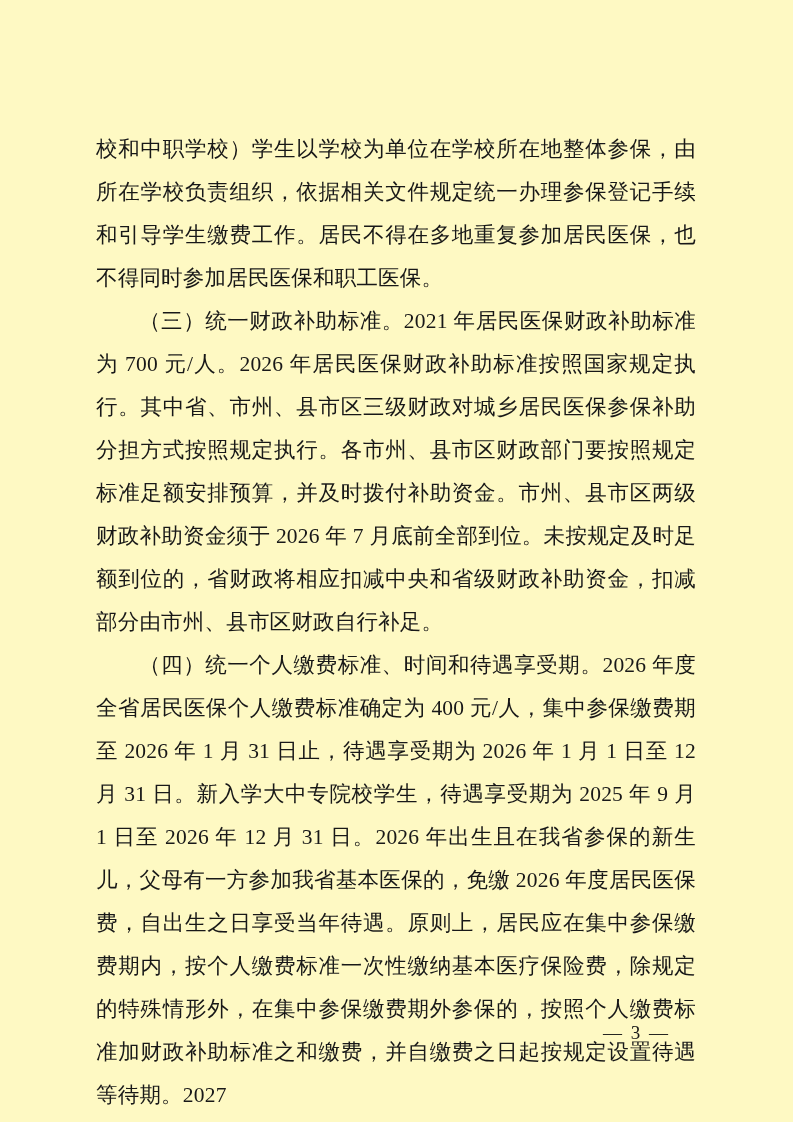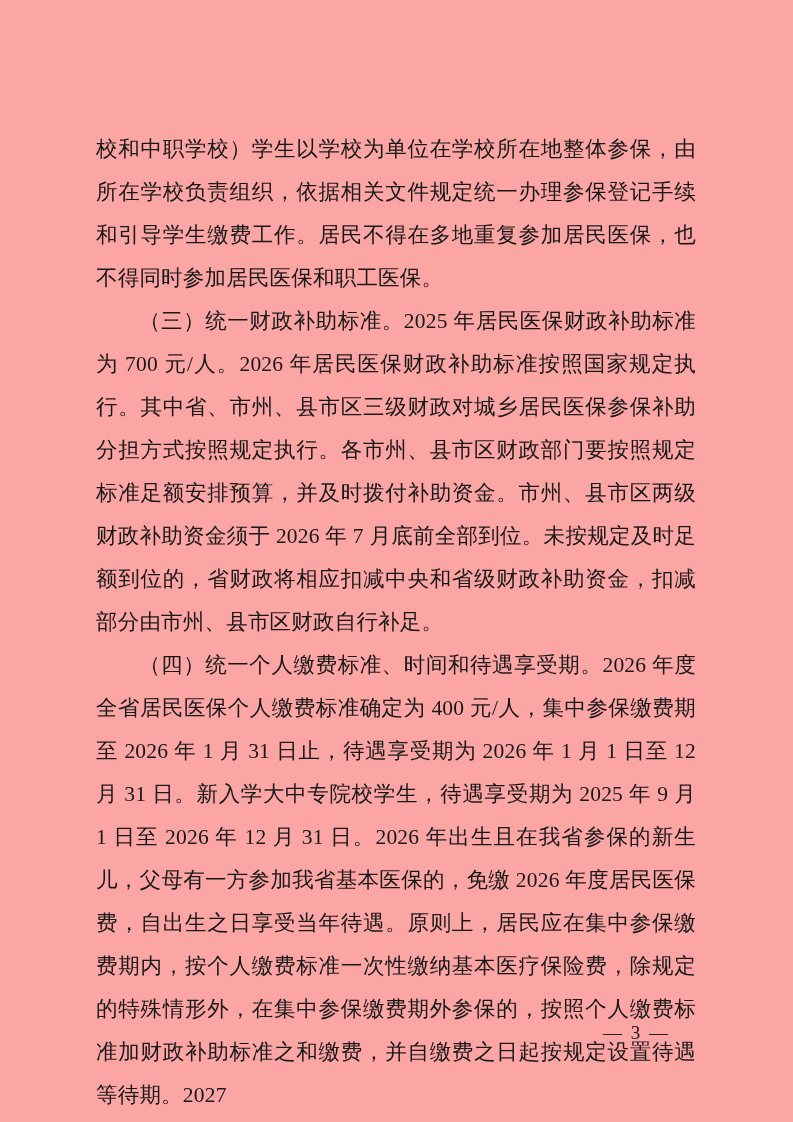--- a/index.html
+++ b/index.html
@@ -14,21 +14,21 @@
     color: #1a1a1a;
     position: relative;
     overflow: hidden;
   }
   .page {
     position: absolute;
     left: 0;
     top: 0;
     width: 793px;
     height: 1122px;
-    background: #fca5a5;
+    background: #fef9c3;
   }
   .content {
     position: absolute;
     left: 96px;
     top: 128px;
     width: 600px;
   }
   .para {
     font-size: 21.5px;
     line-height: 43px;
@@ -57,19 +57,19 @@
     margin-left: 480px;
     letter-spacing: 2px;
   }
 </style>
 </head>
 <body>
 
 <div class="page">
   <div class="content">
     <p class="para">校和中职学校）学生以学校为单位在学校所在地整体参保，由所在学校负责组织，依据相关文件规定统一办理参保登记手续和引导学生缴费工作。居民不得在多地重复参加居民医保，也不得同时参加居民医保和职工医保。</p>
-    <p class="para indent">（三）统一财政补助标准。2025 年居民医保财政补助标准为 700 元/人。2026 年居民医保财政补助标准按照国家规定执行。其中省、市州、县市区三级财政对城乡居民医保参保补助分担方式按照规定执行。各市州、县市区财政部门要按照规定标准足额安排预算，并及时拨付补助资金。市州、县市区两级财政补助资金须于 2026 年 7 月底前全部到位。未按规定及时足额到位的，省财政将相应扣减中央和省级财政补助资金，扣减部分由市州、县市区财政自行补足。</p>
+    <p class="para indent">（三）统一财政补助标准。2021 年居民医保财政补助标准为 700 元/人。2026 年居民医保财政补助标准按照国家规定执行。其中省、市州、县市区三级财政对城乡居民医保参保补助分担方式按照规定执行。各市州、县市区财政部门要按照规定标准足额安排预算，并及时拨付补助资金。市州、县市区两级财政补助资金须于 2026 年 7 月底前全部到位。未按规定及时足额到位的，省财政将相应扣减中央和省级财政补助资金，扣减部分由市州、县市区财政自行补足。</p>
     <p class="para indent">（四）统一个人缴费标准、时间和待遇享受期。2026 年度全省居民医保个人缴费标准确定为 400 元/人，集中参保缴费期至 2026 年 1 月 31 日止，待遇享受期为 2026 年 1 月 1 日至 12 月 31 日。新入学大中专院校学生，待遇享受期为 2025 年 9 月 1 日至 2026 年 12 月 31 日。2026 年出生且在我省参保的新生儿，父母有一方参加我省基本医保的，免缴 2026 年度居民医保费，自出生之日享受当年待遇。原则上，居民应在集中参保缴费期内，按个人缴费标准一次性缴纳基本医疗保险费，除规定的特殊情形外，在集中参保缴费期外参保的，按照个人缴费标准加财政补助标准之和缴费，并自缴费之日起按规定设置待遇等待期。2027</p>
   </div>
   <div class="footer">
     <span class="page-num">— 3 —</span>
   </div>
 </div>
 
 </body></html>

